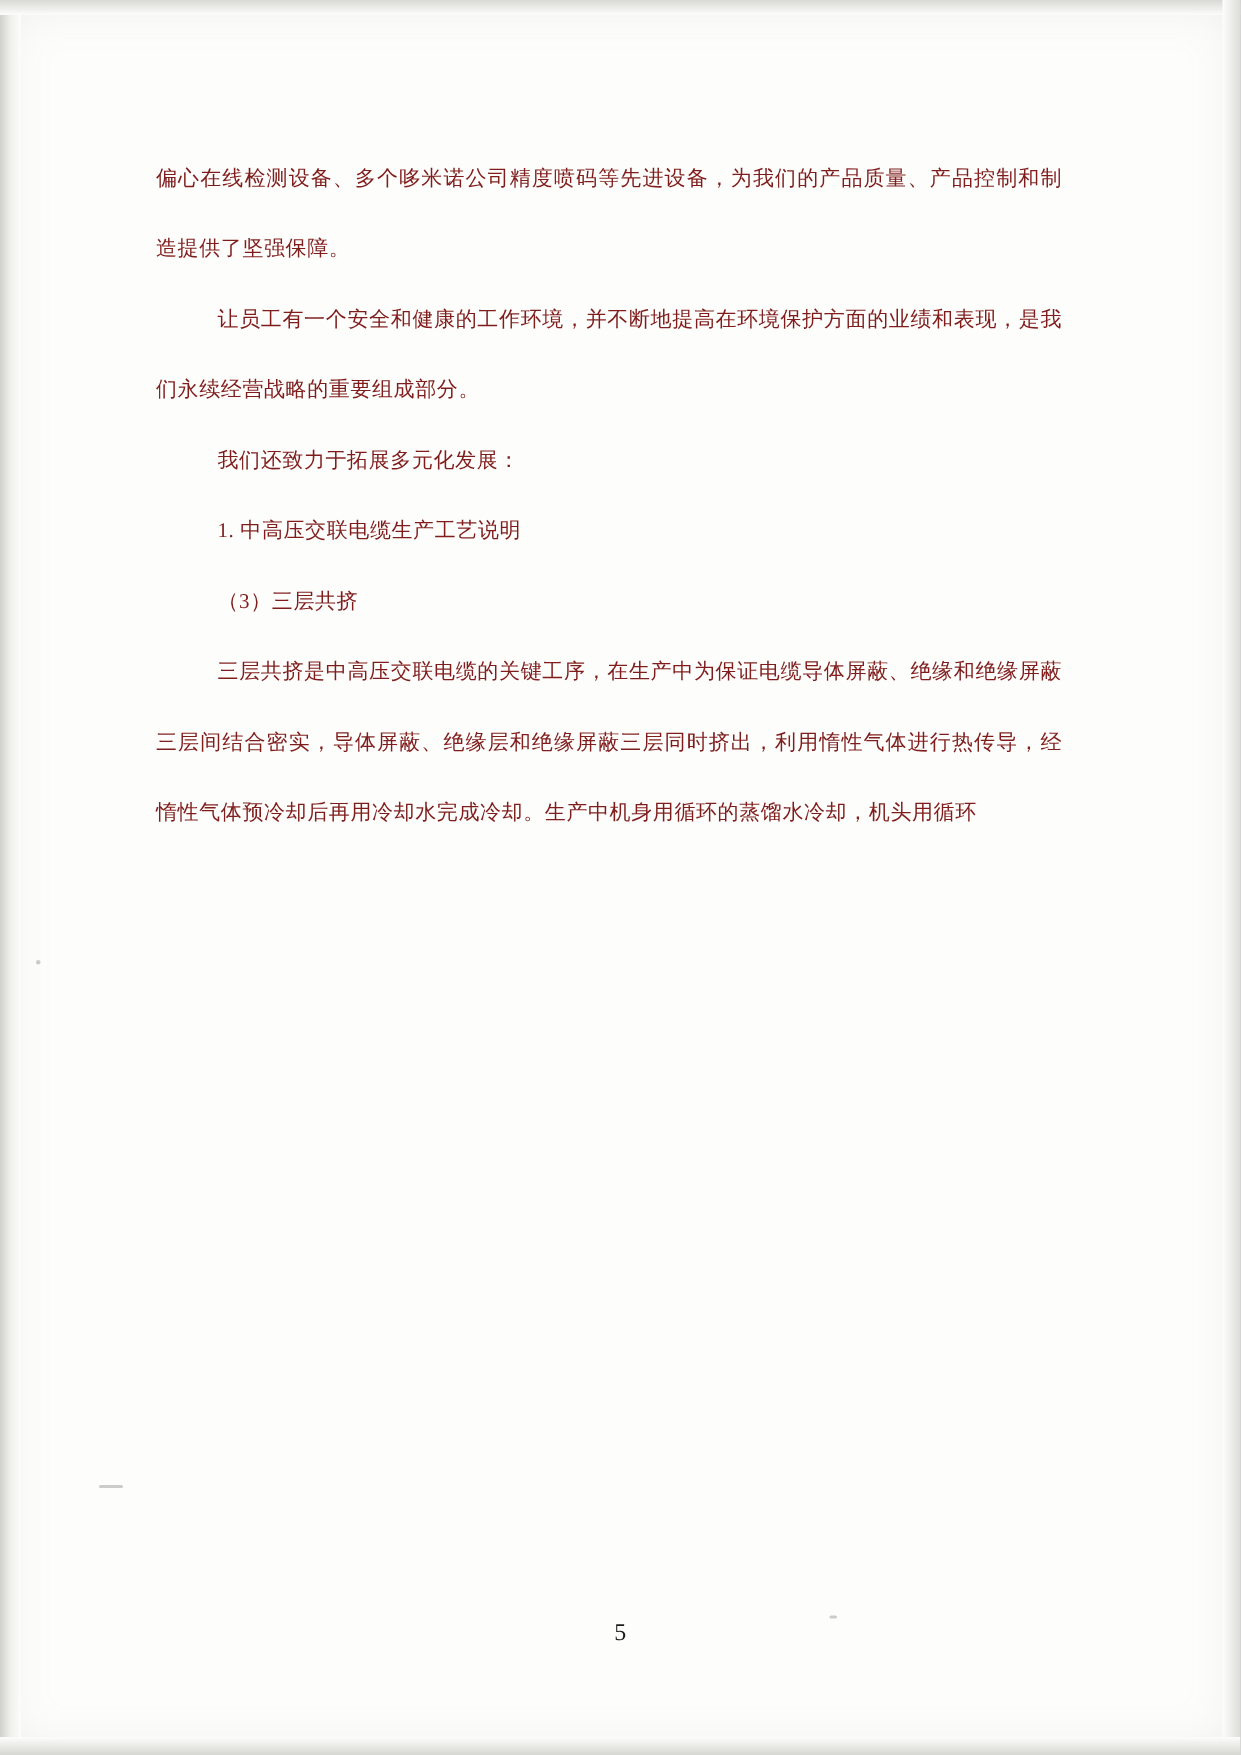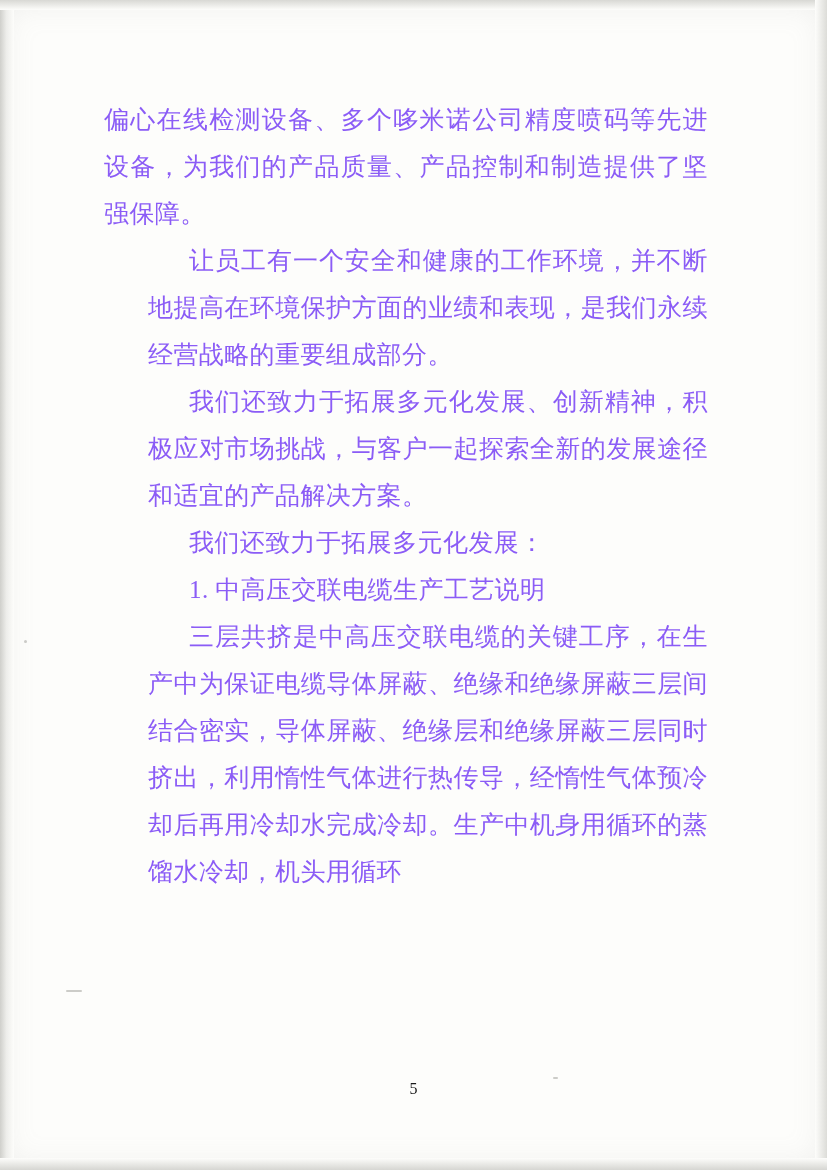--- a/index.html
+++ b/index.html
@@ -61,31 +61,30 @@
     border-radius: 50%;
   }
   .content {
     position: absolute;
     top: 96px;
     left: 104px;
     width: 604px;
   }
   p.para {
     margin: 0;
-    font-size: 25px;
+    font-size: 14px;
     line-height: 47px;
-    color: #8b5cf6;
+    color: #7f1d1d;
     letter-spacing: 0.4px;
     text-align: justify;
     text-justify: inter-character;
     font-family: "Liberation Serif", "DejaVu Serif", serif;
   }
   p.indent {
     text-indent: 41px;
-    margin-left: 44px;
   }
   .page-number {
     position: absolute;
     top: 1080px;
     left: 0;
     width: 827px;
     text-align: center;
     font-size: 16px;
     color: #1a1a1a;
     font-family: "Liberation Serif", "DejaVu Serif", serif;
@@ -101,21 +100,21 @@
   <div class="scan-edge-right"></div>
   <div class="scan-edge-bottom"></div>
 
   <div class="speck" style="left:66px;top:990px;width:16px;height:2px;border-radius:1px;"></div>
   <div class="speck" style="left:553px;top:1077px;width:5px;height:2px;border-radius:1px;"></div>
   <div class="speck" style="left:24px;top:640px;width:3px;height:3px;"></div>
 
   <div class="content">
     <p class="para">偏心在线检测设备、多个哆米诺公司精度喷码等先进设备，为我们的产品质量、产品控制和制造提供了坚强保障。</p>
     <p class="para indent">让员工有一个安全和健康的工作环境，并不断地提高在环境保护方面的业绩和表现，是我们永续经营战略的重要组成部分。</p>
-    <p class="para indent">我们还致力于拓展多元化发展、创新精神，积极应对市场挑战，与客户一起探索全新的发展途径和适宜的产品解决方案。</p>
     <p class="para indent">我们还致力于拓展多元化发展：</p>
     <p class="para indent">1. 中高压交联电缆生产工艺说明</p>
+    <p class="para indent">（3）三层共挤</p>
     <p class="para indent">三层共挤是中高压交联电缆的关键工序，在生产中为保证电缆导体屏蔽、绝缘和绝缘屏蔽三层间结合密实，导体屏蔽、绝缘层和绝缘屏蔽三层同时挤出，利用惰性气体进行热传导，经惰性气体预冷却后再用冷却水完成冷却。生产中机身用循环的蒸馏水冷却，机头用循环</p>
   </div>
 
   <div class="page-number">5</div>
 
 </div>
 
 </body></html>

